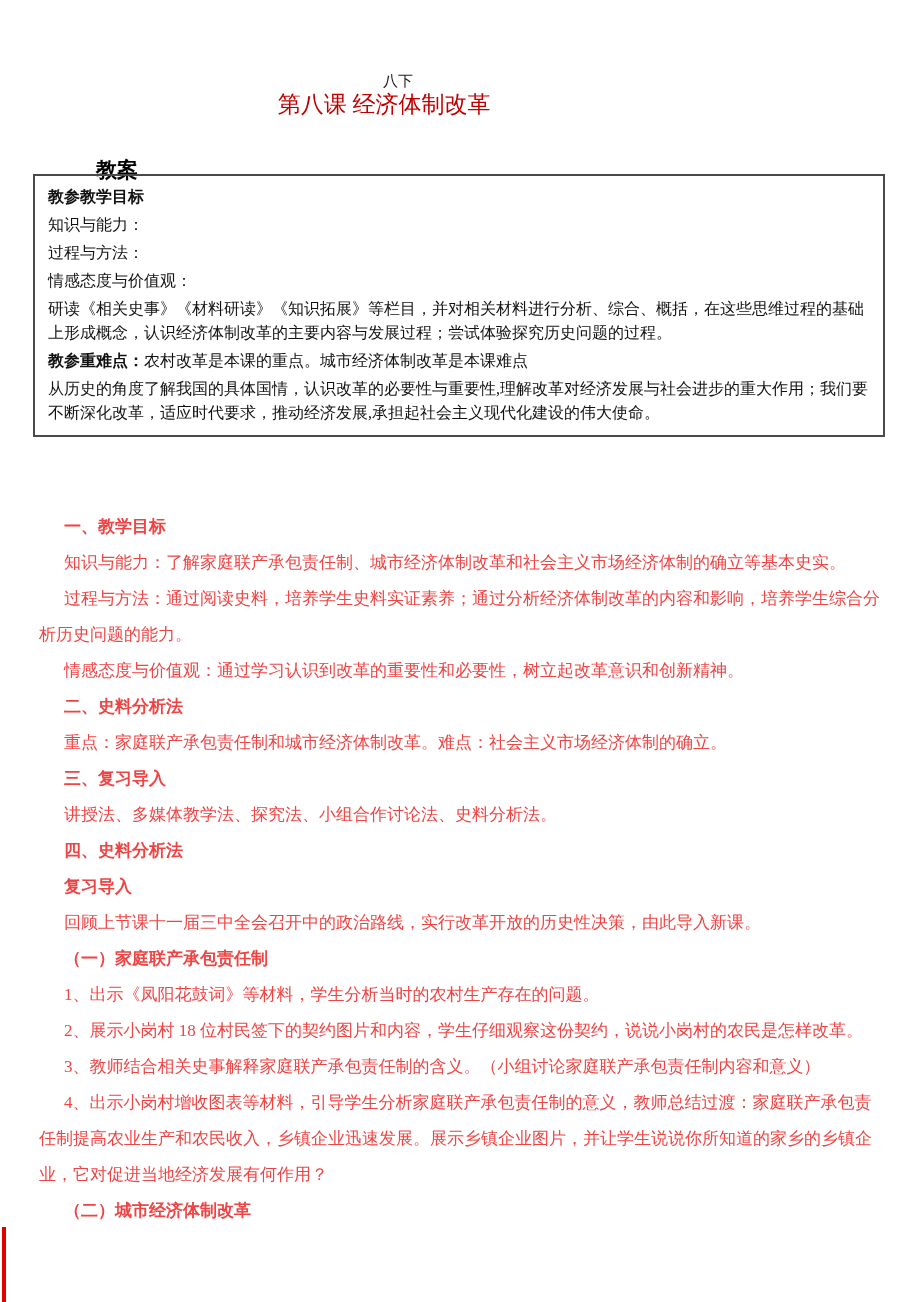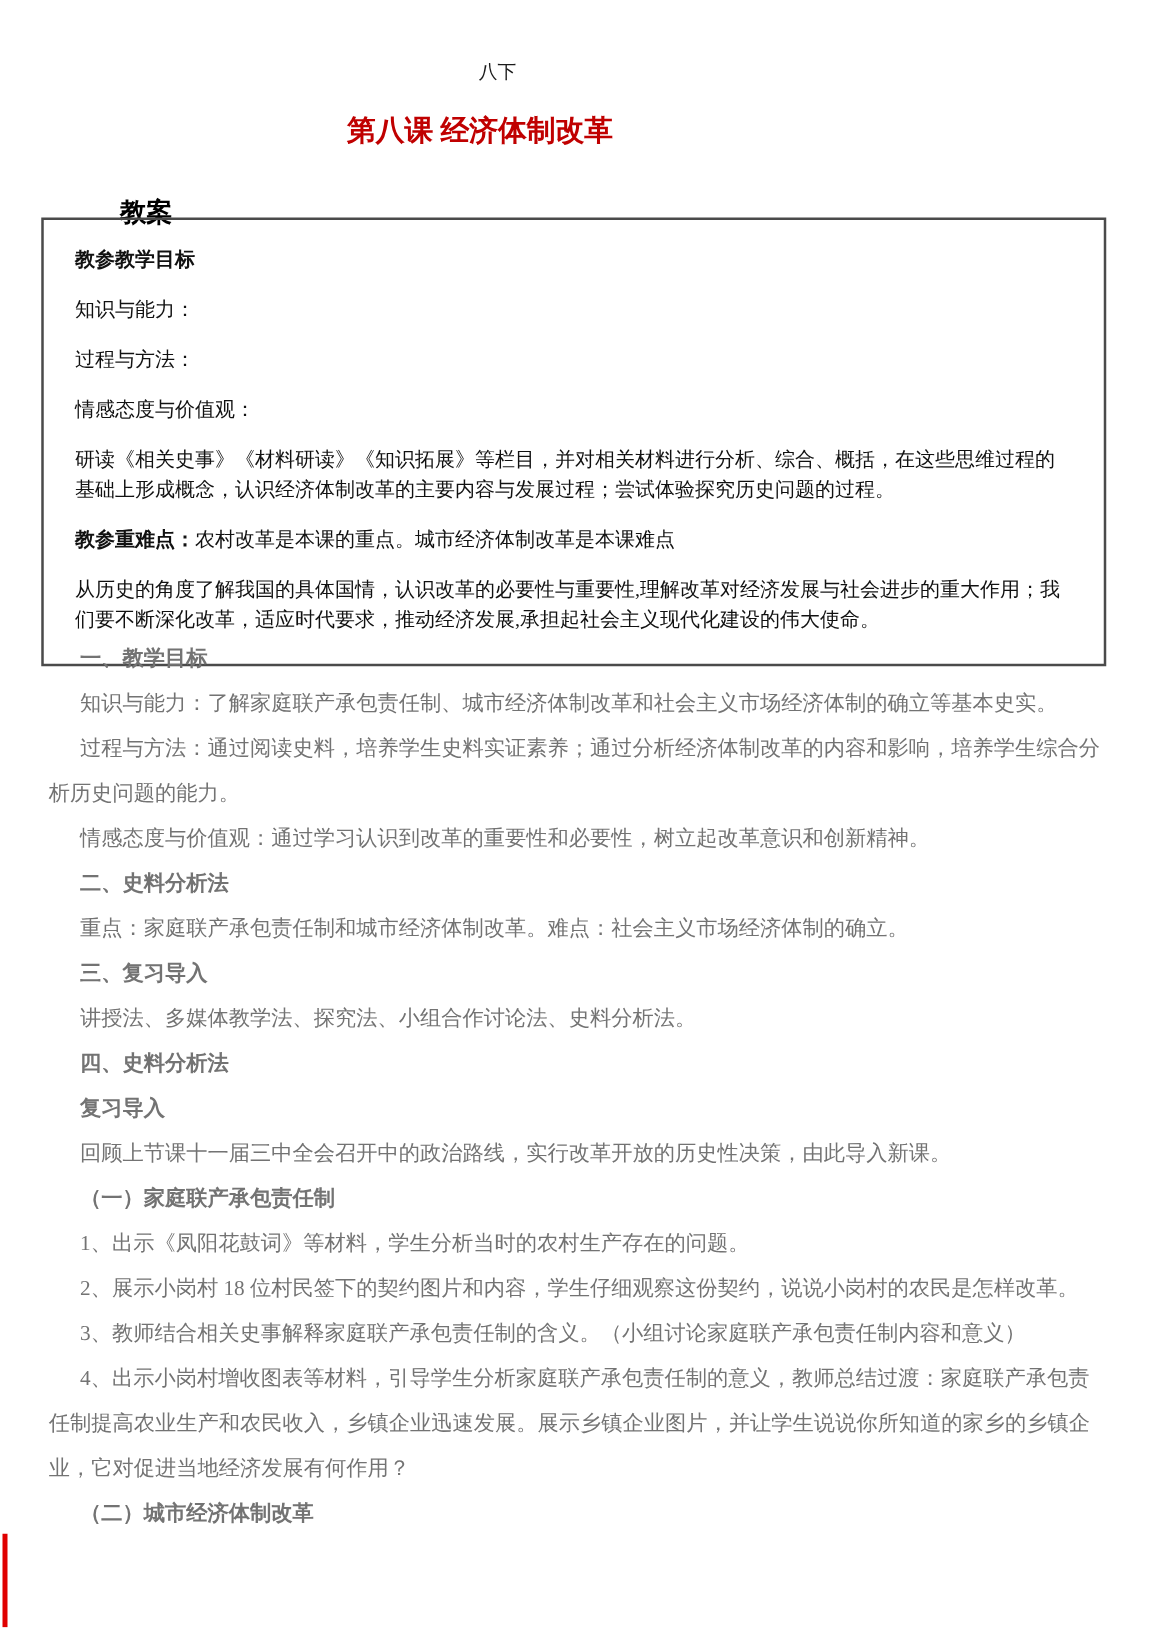--- a/index.html
+++ b/index.html
@@ -7,31 +7,31 @@
     position: relative;
     width: 920px;
     height: 1302px;
     background: #ffffff;
     overflow: hidden;
     font-family: "Liberation Serif", "DejaVu Serif", serif;
     color: #000000;
   }
   .grade {
     position: absolute;
-    top: 48px; left: 0; width: 796px;
+    top: 72px; left: 0; width: 796px;
     text-align: center;
     font-size: 15px;
     color: #1a1a1a;
   }
   .title {
     position: absolute;
     top: 89px; left: 0; width: 768px;
     text-align: center;
     font-size: 23px;
-    font-weight: bold;
+    font-weight: normal;
     margin: 0;
     color: #c00000;
     font-family: "Liberation Serif", "DejaVu Serif", serif;
   }
   .jiaoan {
     position: absolute;
     top: 144px; left: 84px;
     font-size: 21px;
     font-weight: bold;
     margin: 12px;
@@ -41,32 +41,32 @@
     position: absolute;
     top: 174px; left: 33px;
     width: 852px;
     box-sizing: border-box;
     border: 2px solid #4a4a4a;
     padding: 5px 9px 6px 9px;
     font-size: 16px;
     line-height: 24px;
     color: #111111;
   }
-  .obox p { margin: 16px; }
+  .obox p { margin: 4px; }
   .obox p.bold, .obox b {
     font-weight: bold;
     font-family: "Liberation Sans", "DejaVu Sans", sans-serif;
   }
   .bodytext {
     position: absolute;
     top: 509px; left: 39px;
     width: 848px;
     font-size: 17px;
     line-height: 36px;
-    color: #737373;
+    color: #ef4444;
   }
   .bodytext p { margin: 0; text-indent: 25px; }
   .bodytext p.bold {
     font-weight: bold;
     font-family: "Liberation Sans", "DejaVu Sans", sans-serif;
   }
   .red-line {
     position: absolute;
     left: 2px; top: 1227px;
     width: 4px; height: 75px;

